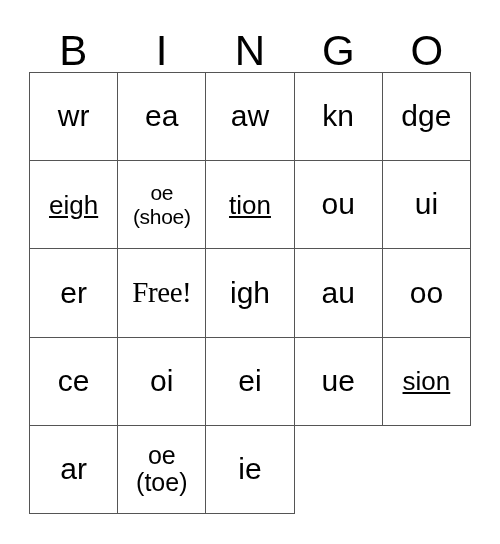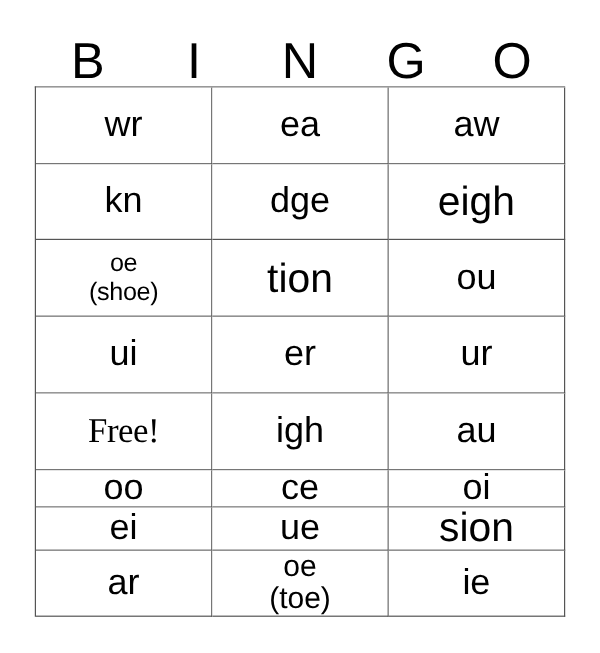--- a/index.html
+++ b/index.html
@@ -55,21 +55,21 @@
   #bingo-grid {
     position: absolute;
     left: 29px;
     top: 72px;
     width: 442px;
     height: 442px;
     border-top: 1px solid #555555;
     border-left: 1px solid #555555;
     box-sizing: border-box;
     display: grid;
-    grid-template-columns: repeat(3, 1fr);
+    grid-template-columns: repeat(5, 1fr);
     grid-template-rows: repeat(5, 1fr);
     background: #ffffff;
   }
   .grid-cell {
     border-right: 1px solid #555555;
     border-bottom: 1px solid #555555;
     box-sizing: border-box;
     display: flex;
     align-items: center;
     justify-content: center;
@@ -81,21 +81,21 @@
     display: block;
     width: 100%;
     line-height: 1.02;
     font-size: 30px;
     font-weight: 400;
     white-space: pre-line;
     padding: 0 1px;
     box-sizing: border-box;
   }
   
-  .cell-text.size-long  { font-size: 34px; }
+  .cell-text.size-long  { font-size: 26px; text-decoration: underline; }
   
   .cell-text.size-free  { font-size: 29px; letter-spacing: -0.4px; font-family: Liberation Serif, serif; }
   
   .cell-text.size-two-shoe { font-size: 21px; line-height: 1.12; letter-spacing: -0.3px; }
   .cell-text.size-two-toe  { font-size: 25px; line-height: 1.08; }
 </style>
 </head>
 <body>
 
 <div id="bingo-card">
@@ -150,23 +150,20 @@
       <span class="cell-text">ou</span>
     </div>
     <div class="grid-cell">
       <span class="cell-text">ui</span>
     </div>
 
     <div class="grid-cell">
       <span class="cell-text">er</span>
     </div>
     <div class="grid-cell">
-      <span class="cell-text">ur</span>
-    </div>
-    <div class="grid-cell">
       <span class="cell-text size-free">Free!</span>
     </div>
     <div class="grid-cell">
       <span class="cell-text">igh</span>
     </div>
     <div class="grid-cell">
       <span class="cell-text">au</span>
     </div>
 
     <div class="grid-cell">

